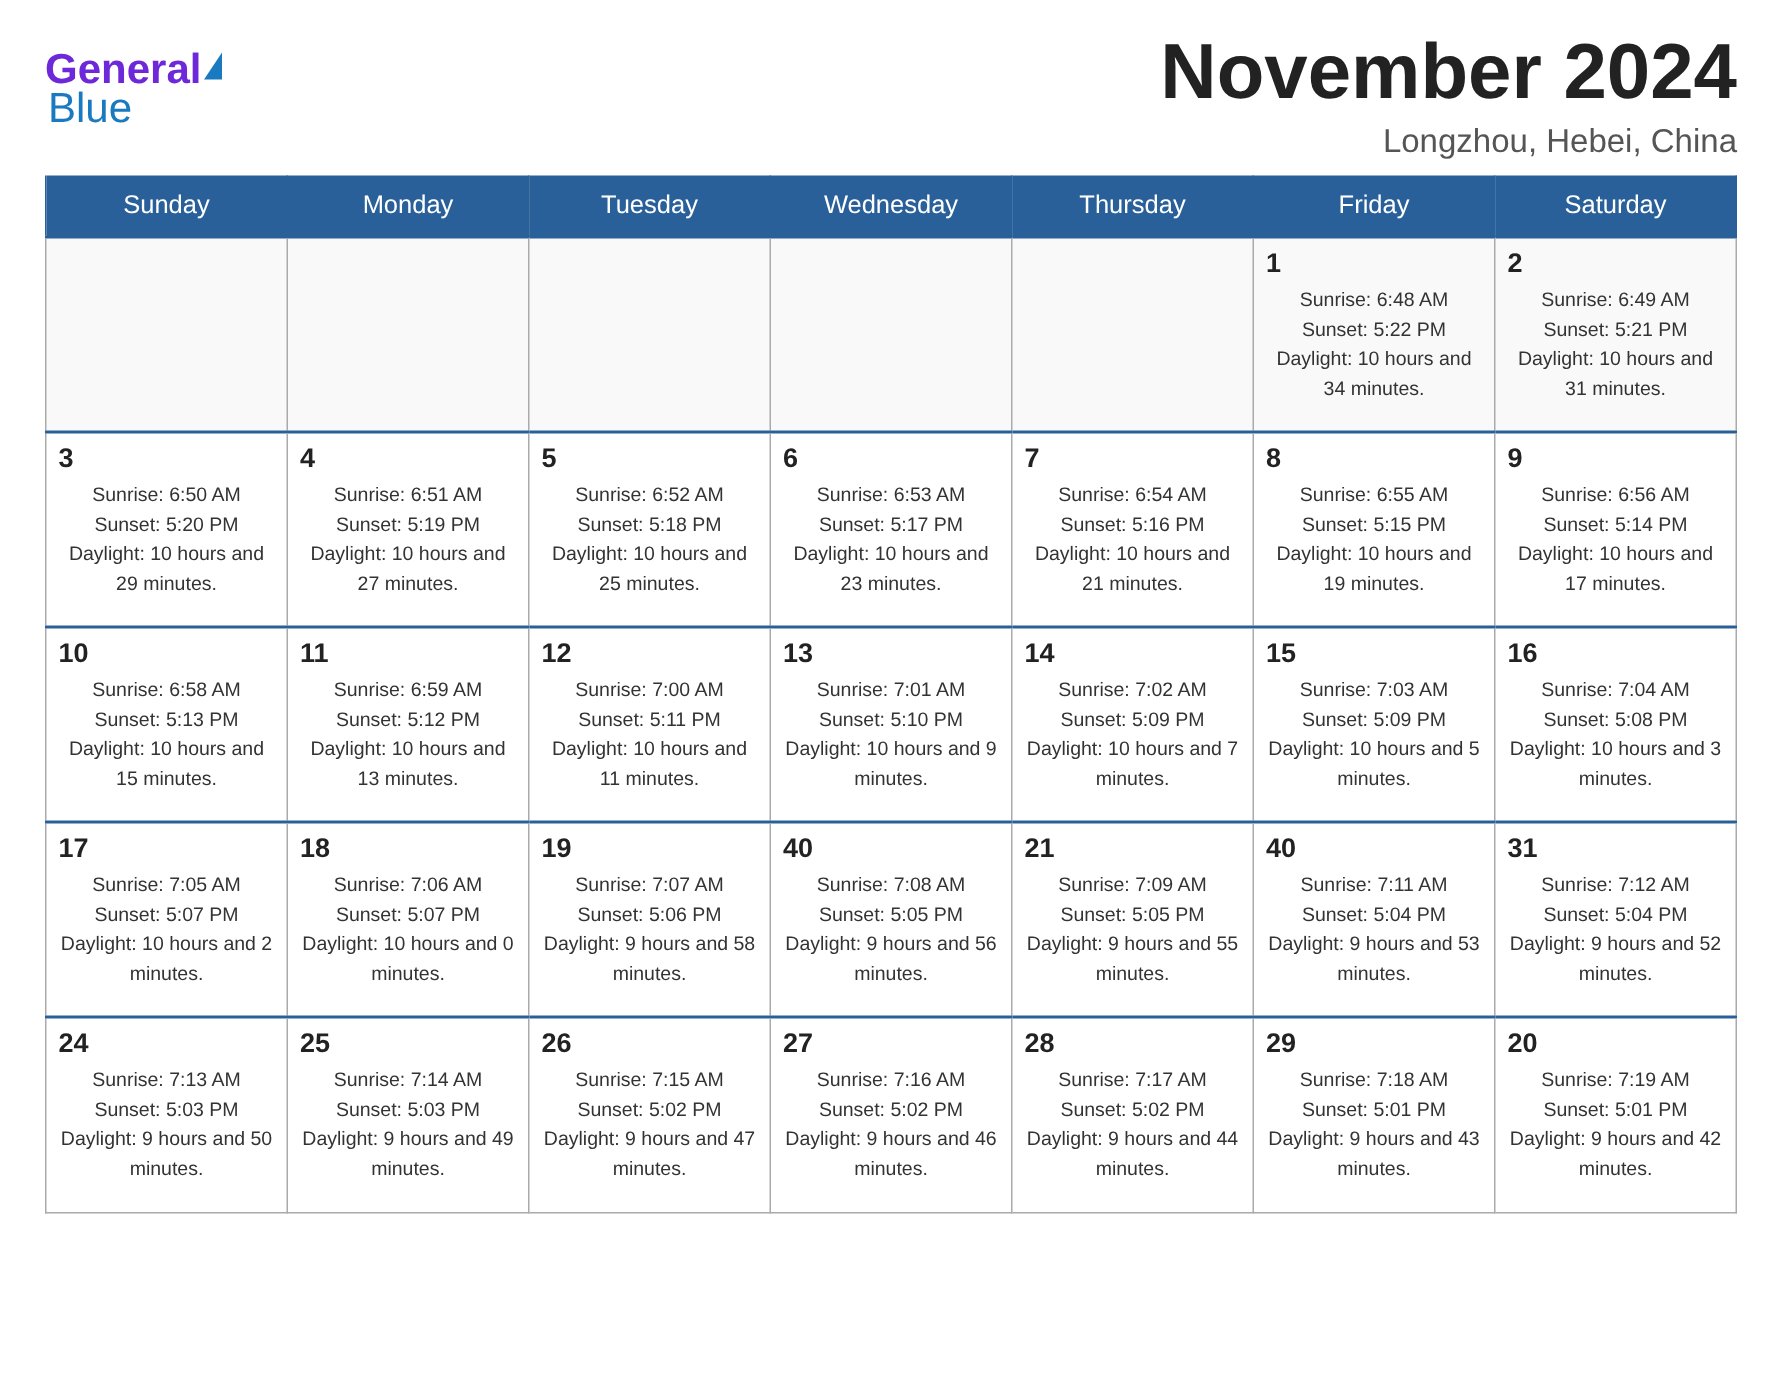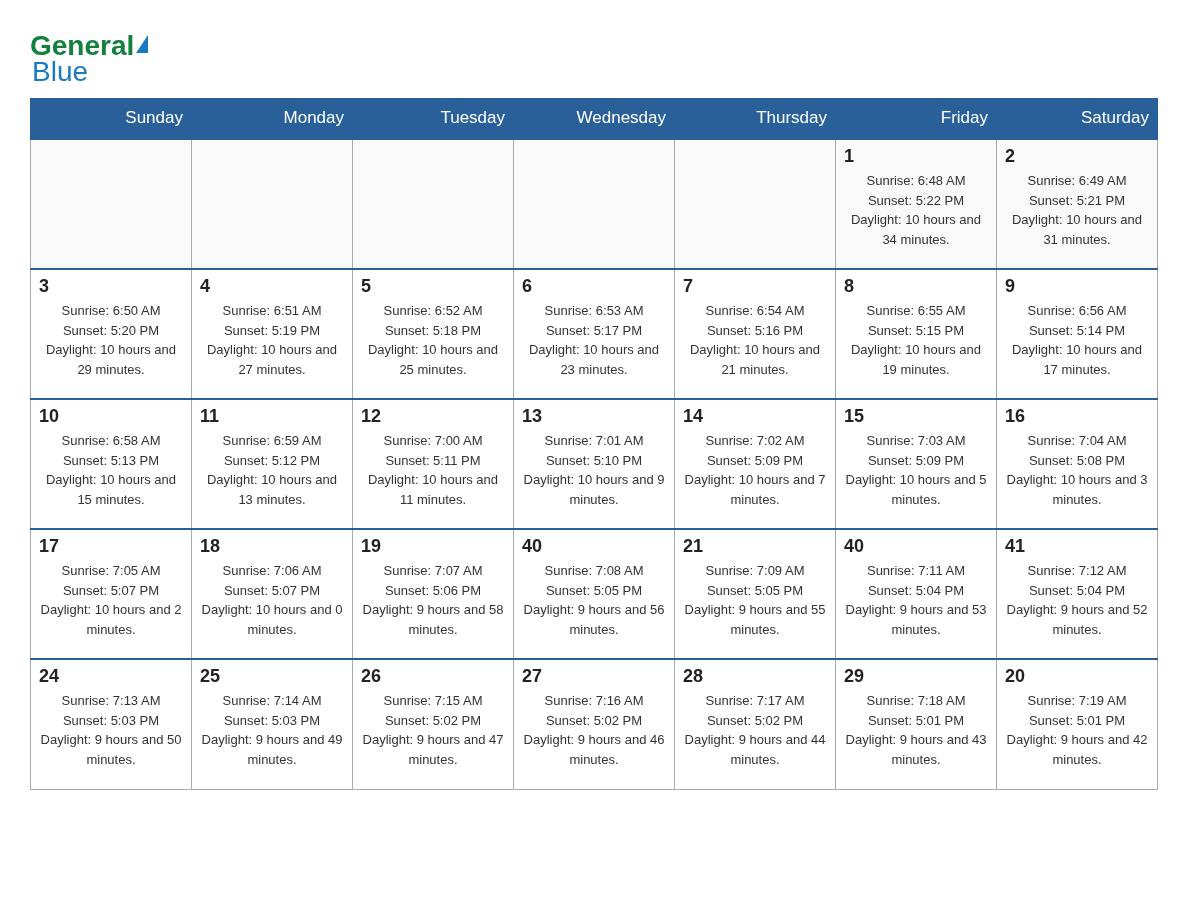--- a/index.html
+++ b/index.html
@@ -18,21 +18,21 @@
     }
     .logo {
       display: flex;
       flex-direction: column;
       align-items: flex-start;
       margin-top: 10px;
     }
     .logo-general {
       font-size: 28px;
       font-weight: bold;
-      color: #15803d;
+      color: #6d28d9;
       display: flex;
       align-items: center;
     }
     .logo-triangle {
       width: 0;
       height: 0;
       border-left: 12px solid transparent;
       border-right: 0px solid transparent;
       border-bottom: 18px solid #1a7abf;
       display: inline-block;
@@ -65,21 +65,21 @@
       border-collapse: collapse;
       margin-top: 10px;
     }
     .calendar-table th {
       background-color: #2a6099;
       color: #fff;
       padding: 10px 8px;
       font-size: 17px;
       font-weight: normal;
       border: 1px solid #2a6099;
-      text-align: right;
+      text-align: center;
     }
     .calendar-table td {
       border: 1px solid #aaa;
       vertical-align: top;
       padding: 6px 8px;
       width: calc(100% / 7);
       min-height: 110px;
       height: 130px;
       font-size: 13px;
       color: #333;
@@ -116,20 +116,24 @@
 <body>
 
 <div class="header">
   <div class="logo">
     <div class="logo-general">
       <span>General</span>
         <span class="logo-triangle"></span>
     </div>
     <div class="logo-sub">Blue</div>
   </div>
+  <div class="title-section">
+    <div class="month-title">November 2024</div>
+    <div class="location">Longzhou, Hebei, China</div>
+  </div>
 </div>
 
 <table class="calendar-table">
   <thead>
     <tr>
 
     <th>Sunday</th>
         <th>Monday</th>
         <th>Tuesday</th>
         <th>Wednesday</th>
@@ -233,21 +237,21 @@
         </td>
         <td>
           <span class="day-number">21</span>
           <div class="day-info">Sunrise: 7:09 AM<br>Sunset: 5:05 PM<br>Daylight: 9 hours and 55 minutes.</div>
         </td>
         <td>
           <span class="day-number">40</span>
           <div class="day-info">Sunrise: 7:11 AM<br>Sunset: 5:04 PM<br>Daylight: 9 hours and 53 minutes.</div>
         </td>
         <td>
-          <span class="day-number">41</span>
+          <span class="day-number">31</span>
           <div class="day-info">Sunrise: 7:12 AM<br>Sunset: 5:04 PM<br>Daylight: 9 hours and 52 minutes.</div>
         </td>
       </tr>
       <tr>
         <td>
           <span class="day-number">24</span>
           <div class="day-info">Sunrise: 7:13 AM<br>Sunset: 5:03 PM<br>Daylight: 9 hours and 50 minutes.</div>
         </td>
         <td>
           <span class="day-number">25</span>

